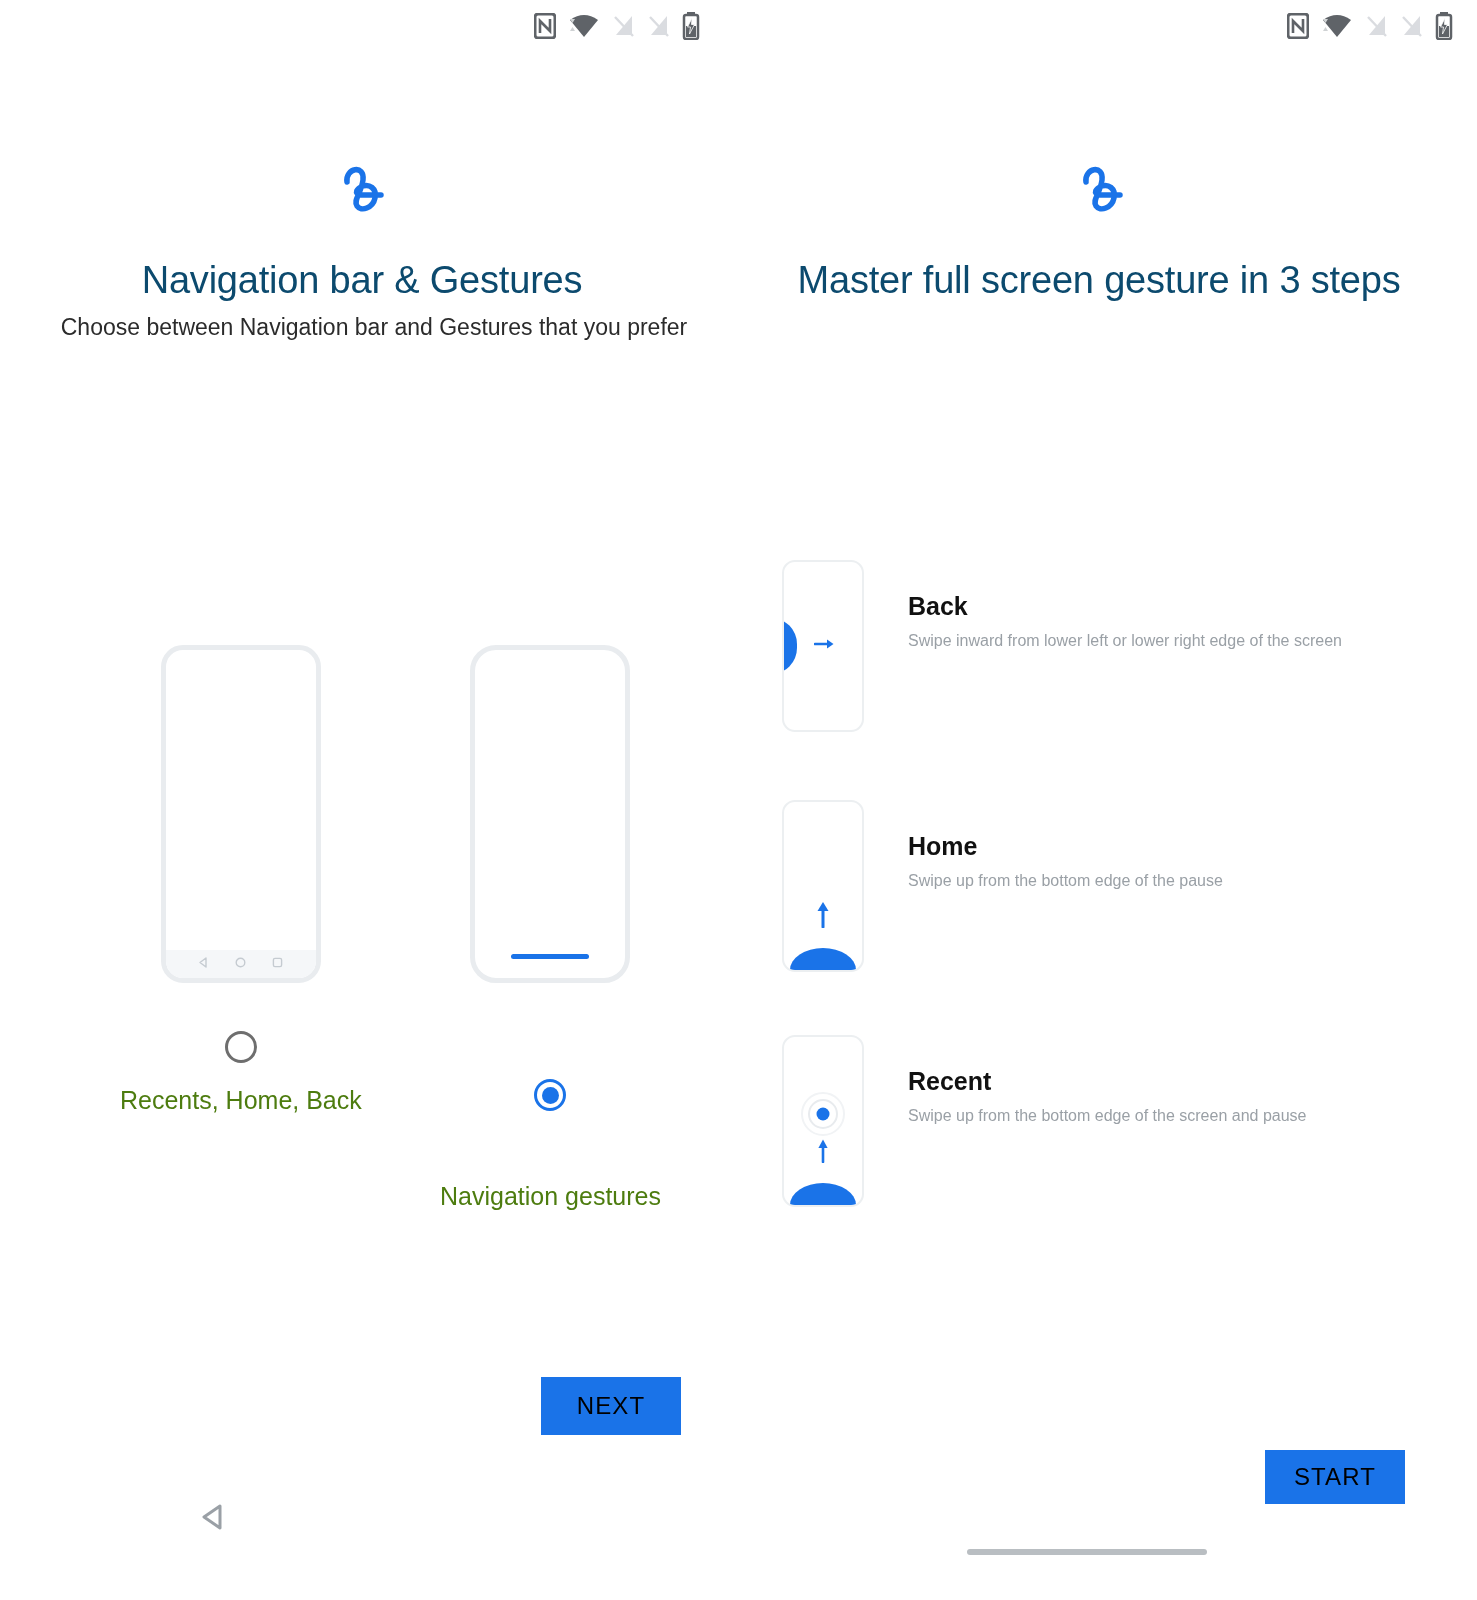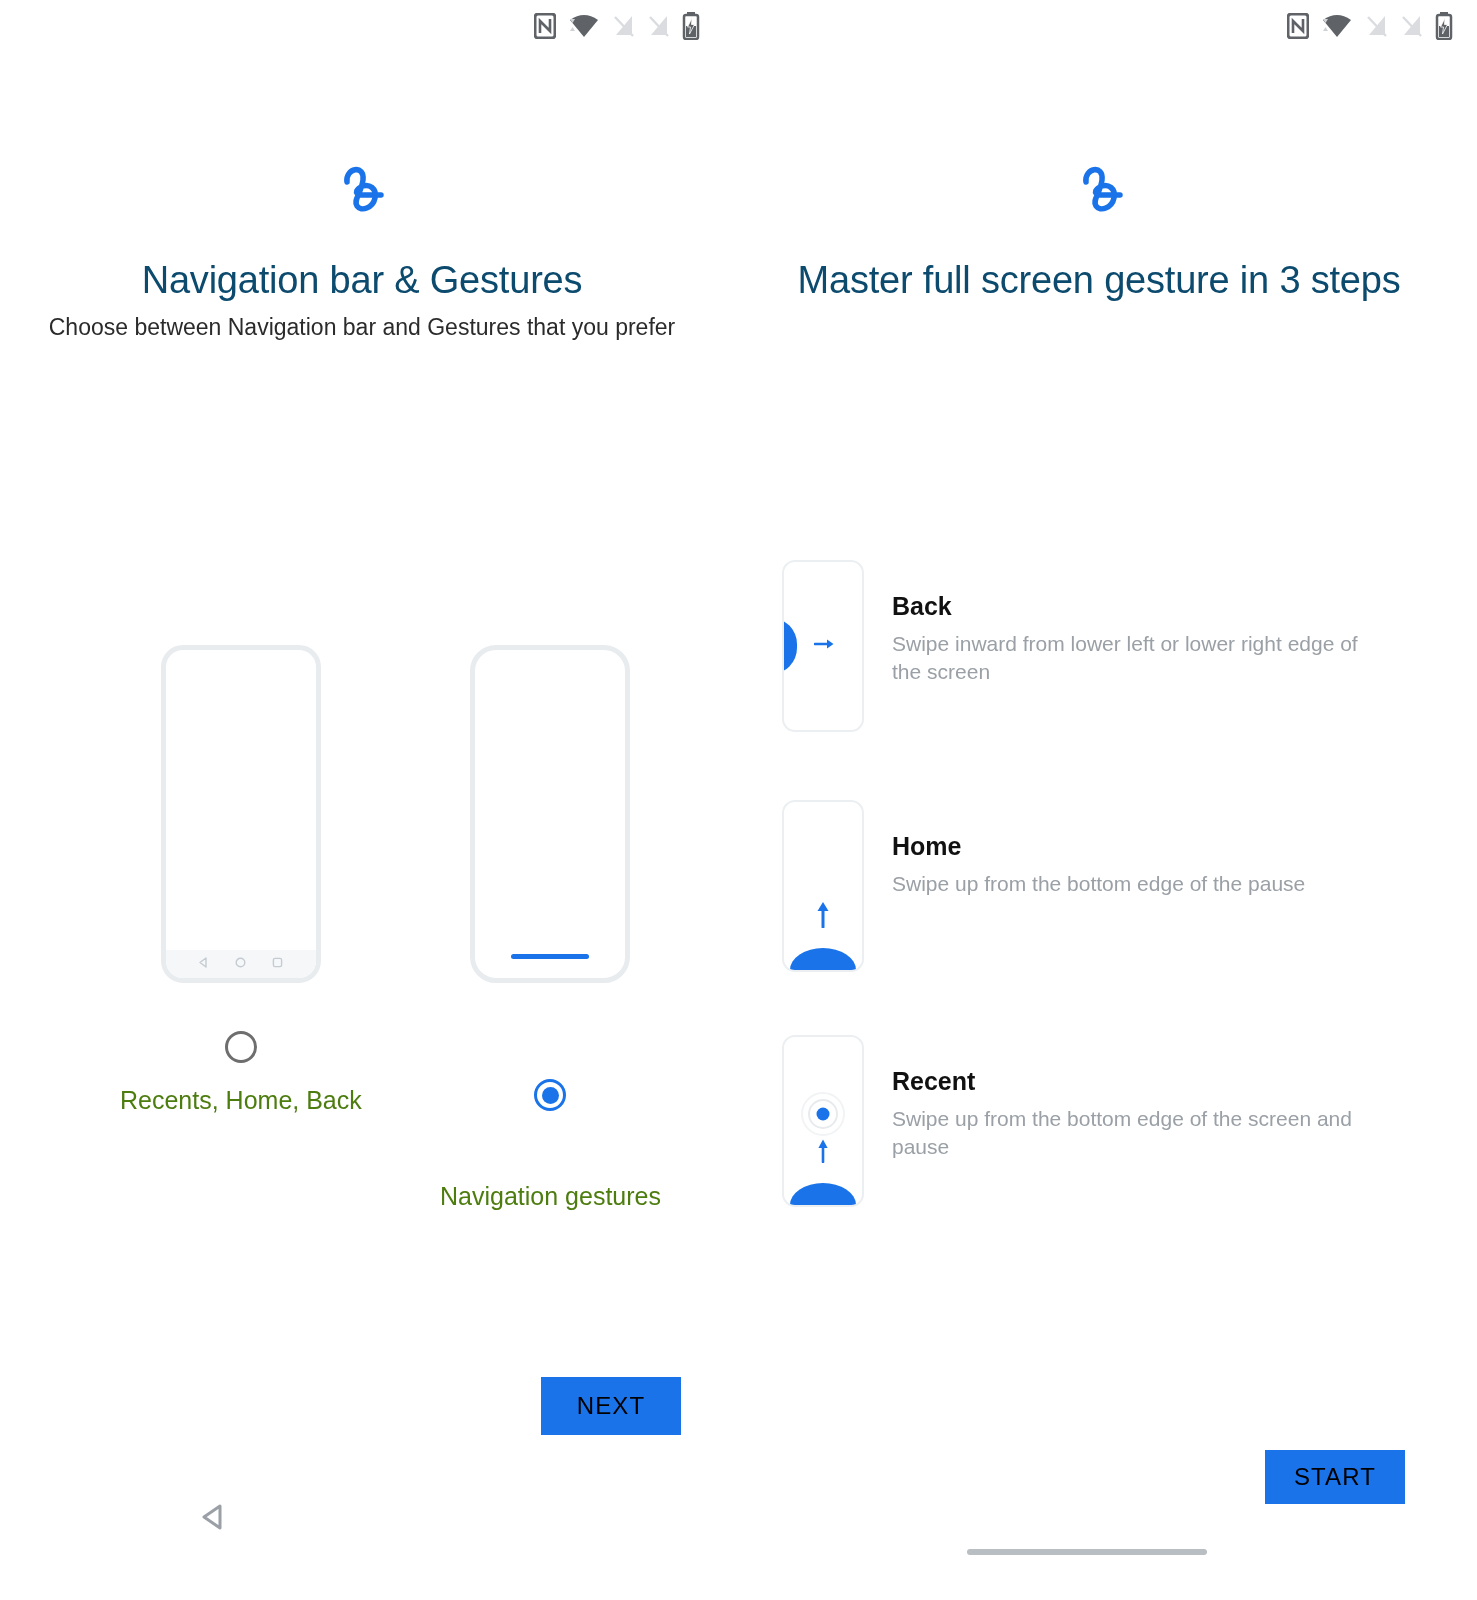--- a/index.html
+++ b/index.html
@@ -58,20 +58,21 @@
     letter-spacing: -0.2px;
     line-height: 1.28;
   }
   .subtitle {
     position: absolute;
     text-align: center;
     font-size: 23px;
     font-weight: 400;
     color: #2b2b2b;
     line-height: 1.37;
+    margin-left: 12px;
   }
 
   
   .choice {
     position: absolute;
     display: flex;
     flex-direction: column;
     align-items: center;
   }
   .phone-navbar {
@@ -133,41 +134,41 @@
     font-size: 25px;
     color: #4d7c0f;
     white-space: nowrap;
   }
 
   
   .step {
     position: absolute;
     display: flex;
     align-items: flex-start;
-    gap: 28px;
+    gap: 44px;
   }
   .step-phone {
     width: 82px;
     height: 172px;
     border: 2px solid #eceff1;
     border-radius: 13px;
     background: #ffffff;
     position: relative;
     overflow: hidden;
     flex: none;
   }
   .step-text { padding-top: 32px; }
   .step-title {
     font-size: 25px;
     font-weight: 700;
     color: #111111;
     margin-bottom: 9px;
   }
   .step-desc {
-    font-size: 21px;
+    font-size: 16px;
     color: #9aa0a6;
     line-height: 1.32;
     max-width: 480px;
   }
 
   
   .back-bulge {
     position: absolute;
     left: -13px;
     top: 50%;

